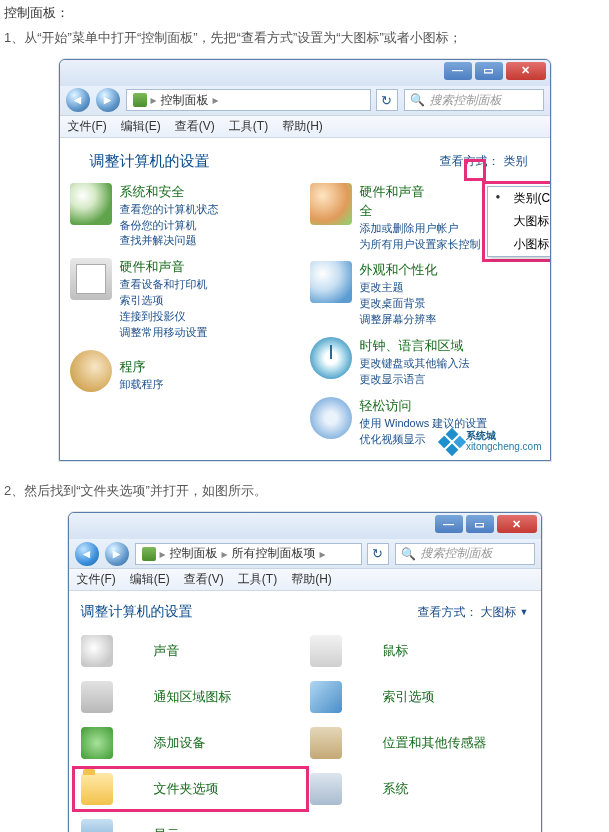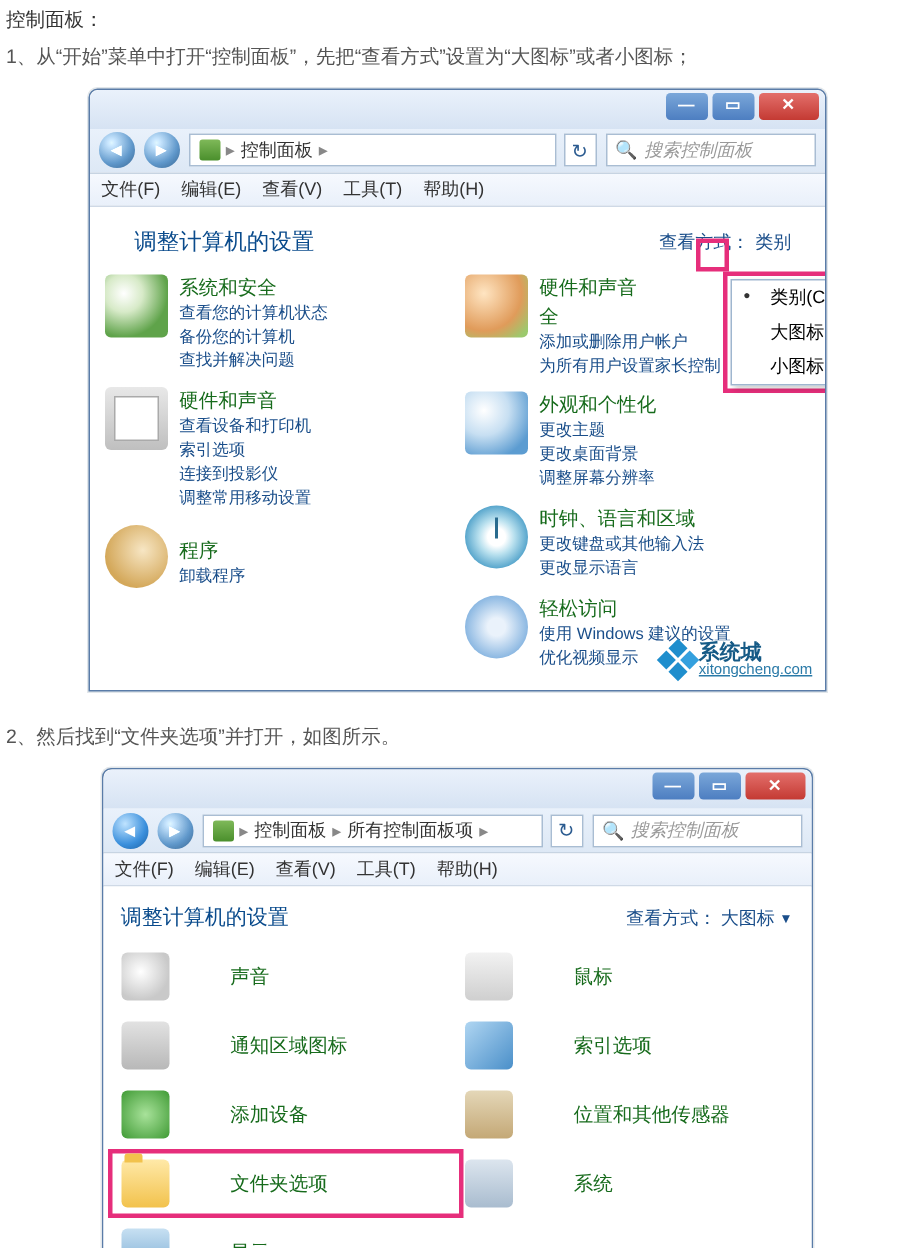--- a/index.html
+++ b/index.html
@@ -64,22 +64,22 @@
   .viewmenu-hl { border:3px solid #e62e7b; padding:2px; display:inline-block; }
   .hlbox-small { position:absolute; right:46px; top:6px; width:22px; height:22px; border:3px solid #e62e7b; }
   .vm-inner { position:relative; }
 
   
   .wm { position:absolute; right:8px; bottom:8px; display:flex; align-items:center; gap:4px; font-size:12px; color:#2a7aa8; pointer-events:none; }
   .wm .d { width:20px;height:20px;transform:rotate(45deg);display:grid;grid-template-columns:1fr 1fr;grid-template-rows:1fr 1fr;gap:2px; }
   .wm .d span{background:#1f8ecd;}
   .wm .d span:nth-child(2){background:#34a0de;}
   .wm .txt{display:flex;flex-direction:column;line-height:1.05;}
-  .wm .txt b{color:#155a86;font-size:14px;}
-  .wm .txt i{font-style:normal;color:#2a7aa8;font-size:10px;text-decoration:underline;}
+  .wm .txt b{color:#155a86;font-size:10px;}
+  .wm .txt i{font-style:normal;color:#2a7aa8;font-size:10px;}
 
   
   .body2 { width:472px; background:#fff; padding:12px 12px 6px 12px; position:relative; }
   .body2 .title-row { display:flex; justify-content:space-between; align-items:center; margin-bottom:14px; }
   .body2 .title { color:#0a4b8c; font-size:14px; }
   .grid { display:grid; grid-template-columns:1fr 1fr; row-gap:14px; column-gap:10px; }
   .itm { display:flex; align-items:center; gap:10px; font-size:13px; color:#22640f; }
   .itm .ic { width:32px; height:32px; border-radius:4px; flex-shrink:0; }
   .itm .lbl { color:#176b1c;margin-left:31px; }
   .hl { border:3px solid #e62e7b; padding:4px 6px; margin:-7px -9px; }

